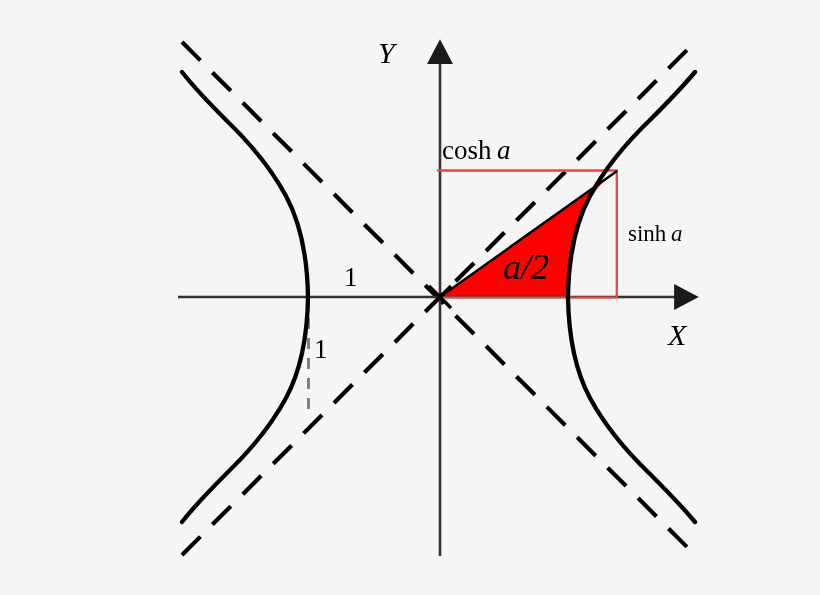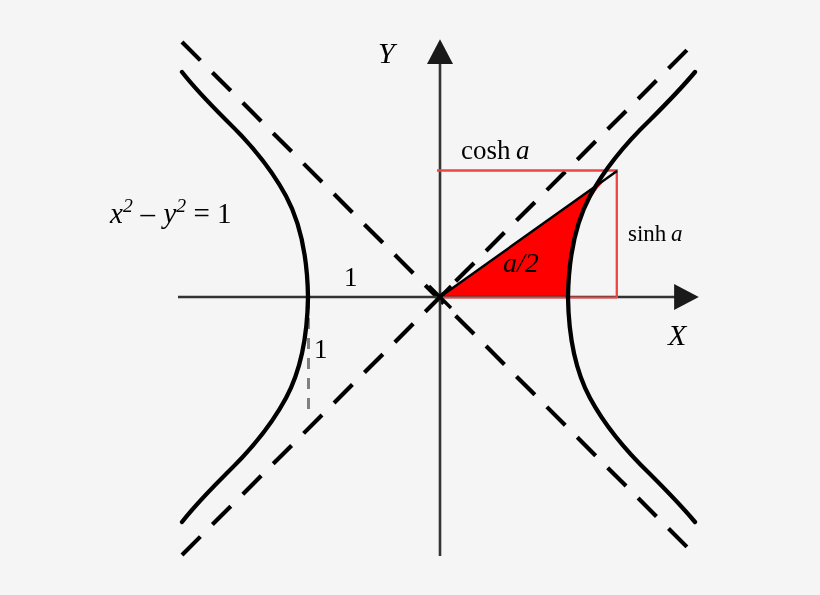--- a/index.html
+++ b/index.html
@@ -27,23 +27,23 @@
   .math-label {
     position: absolute;
     color: #000000;
     white-space: nowrap;
     line-height: 1;
     user-select: none;
   }
   .lbl-axis-y     { left: 378px; top: 38px;  font-size: 30px; font-style: italic; }
   .lbl-axis-x     { left: 668px; top: 320px; font-size: 30px; font-style: italic; }
   .lbl-equation   { left: 110px; top: 196px; font-size: 29px; }
-  .lbl-cosh       { left: 461px; top: 137px; font-size: 27px; }
+  .lbl-cosh       { left: 442px; top: 137px; font-size: 27px; }
   .lbl-sinh       { left: 628px; top: 222px; font-size: 23px; }
-  .lbl-area       { left: 503px; top: 249px; font-size: 28px; font-style: italic; }
+  .lbl-area       { left: 503px; top: 249px; font-size: 36px; font-style: italic; }
   .lbl-one-x      { left: 344px; top: 264px; font-size: 27px; }
   .lbl-one-v      { left: 314px; top: 336px; font-size: 27px; }
   .italic-a { font-style: italic; }
   .op-space { letter-spacing: 0.02em; }
   .sup { font-size: 0.68em; vertical-align: super; font-style: italic; }
 </style>
 </head>
 <body>
 
 <div id="figure-root">
@@ -102,23 +102,20 @@
     <g>
       <line x1="429" y1="286" x2="451" y2="308" stroke="#000000" stroke-width="3.4"></line>
       <line x1="451" y1="286" x2="429" y2="308" stroke="#000000" stroke-width="3.4"></line>
     </g>
   </svg>
 
   <div class="math-label lbl-axis-y"><span>Y</span></div>
 
   <div class="math-label lbl-axis-x"><span>X</span></div>
 
-  <div class="math-label lbl-equation">
-    <span class="italic-a">x</span><span class="sup">2</span><span class="op-space"> – </span><span class="italic-a">y</span><span class="sup">2</span><span> = 1</span>
-  </div>
 
   <div class="math-label lbl-cosh">
     <span>cosh </span><span class="italic-a">a</span>
   </div>
 
   <div class="math-label lbl-sinh">
     <span>sinh </span><span class="italic-a">a</span>
   </div>
 
   <div class="math-label lbl-area">a/2</div>

